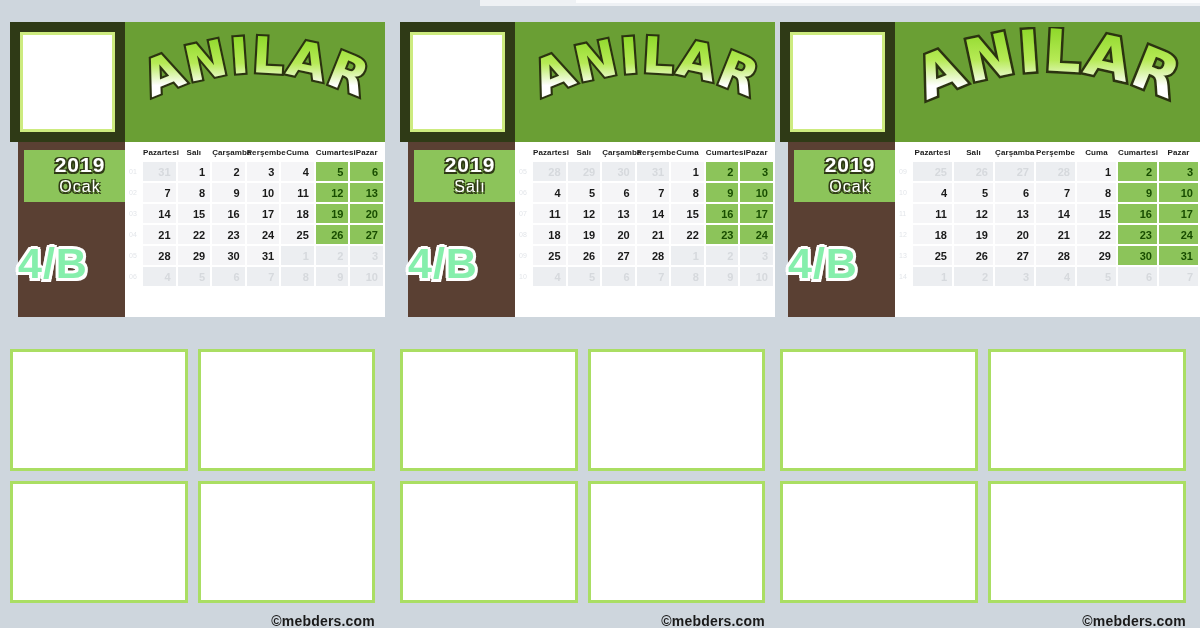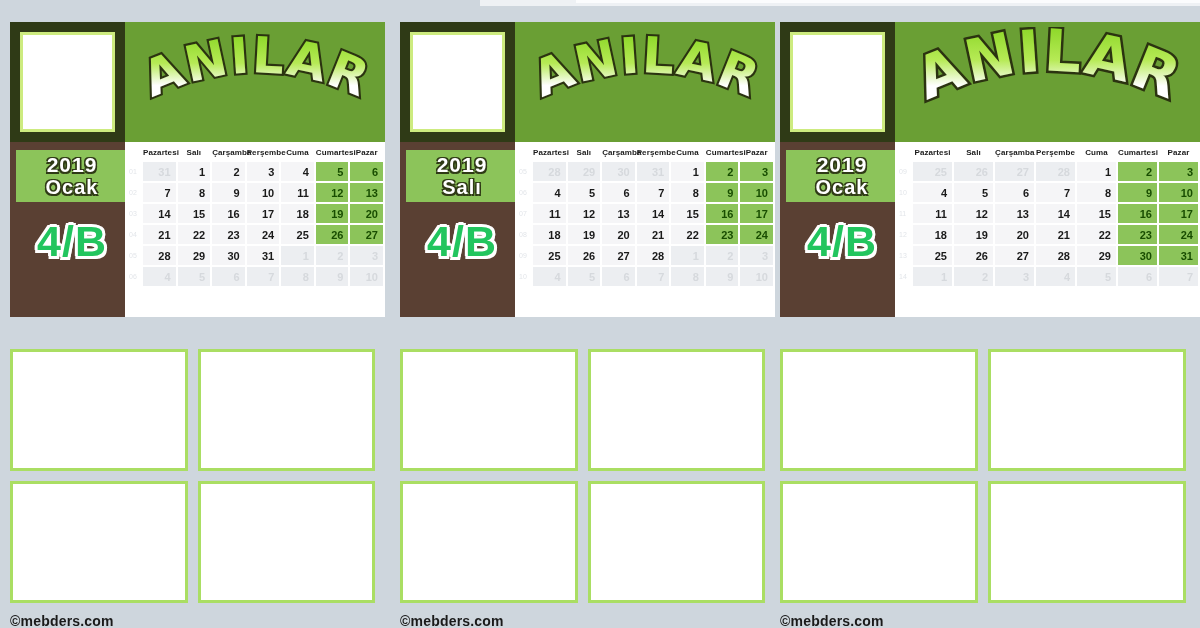--- a/index.html
+++ b/index.html
@@ -34,41 +34,41 @@
   }
   .anilar-wrap{
     position:absolute;left:118px;top:0;right:0;height:120px;
     display:flex;align-items:center;justify-content:center;overflow:hidden;
   }
   .anilar-svg{display:block;}
 
   
   .body-row{position:relative;height:175px;}
   .sidebar{
-    position:absolute;left:0;top:0;width:124px;height:175px;background:#5a4033;
+    position:absolute;left:8px;top:0;width:124px;height:175px;background:#5a4033;
   }
   .month-box{
     margin:8px 6px 0 6px;background:#8cc45a;
     padding:3px 2px 5px 2px;text-align:center;
   }
   .year-txt{
     font-weight:bold;font-size:21px;line-height:24px;color:#ffffff;
     letter-spacing:1px;
     text-shadow:-1.5px -1.5px 0 #2f3a16, 1.5px -1.5px 0 #2f3a16,
                 -1.5px 1.5px 0 #2f3a16, 1.5px 1.5px 0 #2f3a16;
   }
   .month-txt{
-    font-weight:bold;font-size:20px;line-height:20px;color:#ffffff;
+    font-weight:normal;font-size:16px;line-height:20px;color:#ffffff;
     letter-spacing:1px;
     text-shadow:-1.5px -1.5px 0 #2f3a16, 1.5px -1.5px 0 #2f3a16,
                 -1.5px 1.5px 0 #2f3a16, 1.5px 1.5px 0 #2f3a16;
   }
   .classbox{
-    margin-top:16px;text-align:center;
-    font-weight:bold;font-size:43px;line-height:46px;color:#22c55e;
+    margin-top:38px;text-align:left;
+    font-weight:bold;font-size:43px;line-height:46px;color:#86efac;
     letter-spacing:1px;
     text-shadow:-2.5px -2.5px 0 #ffffff, 2.5px -2.5px 0 #ffffff,
                 -2.5px 2.5px 0 #ffffff, 2.5px 2.5px 0 #ffffff,
                 0 3px 0 #ffffff, 3px 0 0 #ffffff, -3px 0 0 #ffffff, 0 -3px 0 #ffffff;
   }
 
   
   .cal{
     position:absolute;left:115px;top:0;right:0;height:175px;
     background:#ffffff;overflow:hidden;
@@ -94,21 +94,21 @@
   table.cal-tbl td.plain{background:#f5f5f7;}
 
   
   .grid{position:absolute;left:0;top:327px;right:10px;bottom:0;}
   .grid-row{display:flex;gap:10px;margin-bottom:10px;}
   .ph{
     flex:1;height:122px;background:#ffffff;
     border:3px solid #aade63;box-sizing:border-box;
   }
   .footer{
-    text-align:left;font-size:14px;font-weight:bold;color:#1a1a1a;
+    text-align:right;font-size:14px;font-weight:bold;color:#1a1a1a;
     margin-top:4px;letter-spacing:0.2px;
   }
   .p3 .grid{right:14px;}
 </style>
 </head>
 <body>
 
 <div class="stage">
 
   <div class="top-strip"></div>

